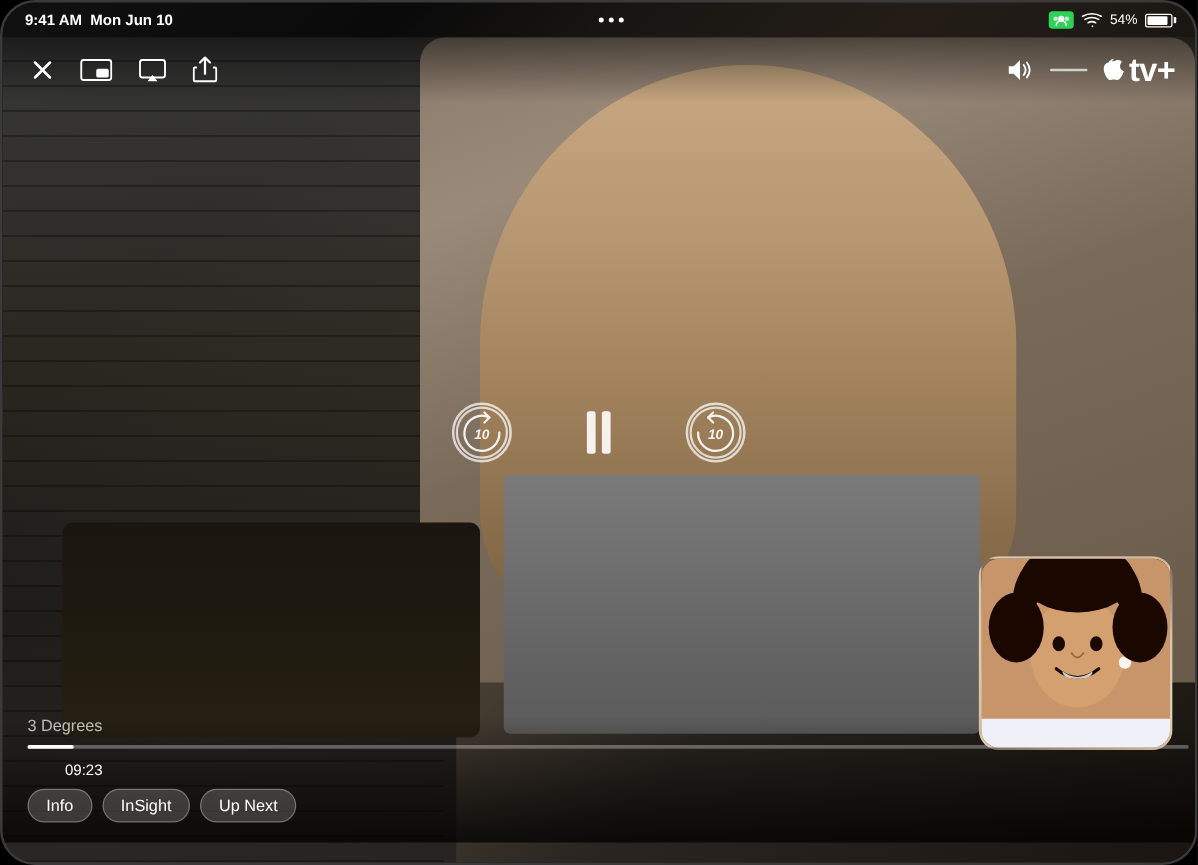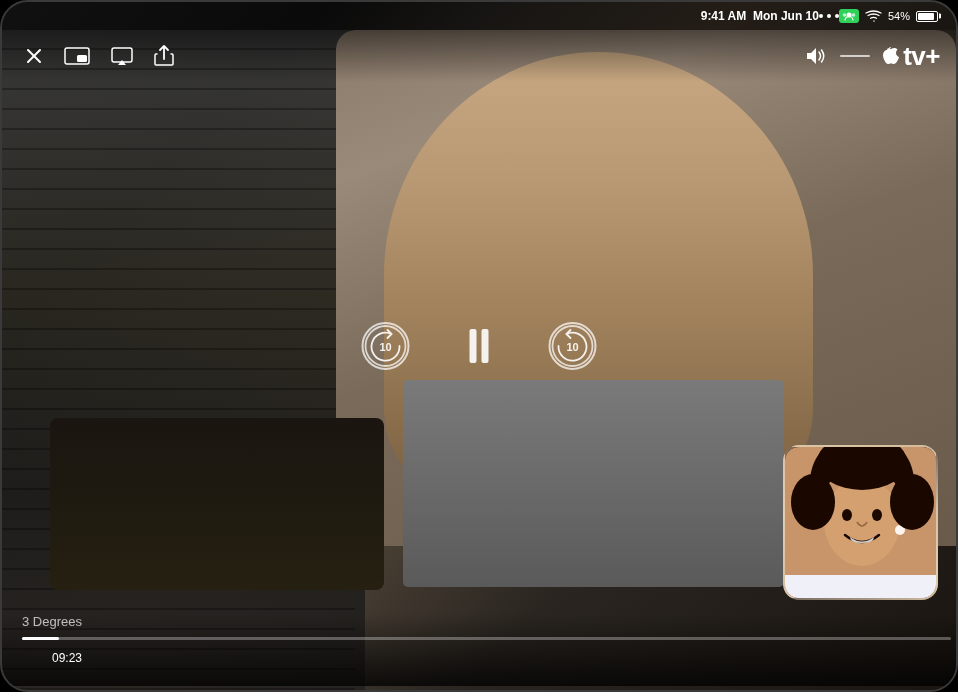--- a/index.html
+++ b/index.html
@@ -27,21 +27,21 @@
     
     .status-bar {
       position: absolute;
       top: 0;
       left: 0;
       right: 0;
       height: 28px;
       background: rgba(0,0,0,0.6);
       display: flex;
       align-items: center;
-      justify-content: flex-end;
+      justify-content: space-between;
       padding: 0 18px;
       z-index: 100;
     }
 
     .status-time {
       color: #fff;
       font-size: 12px;
       font-weight: 600;
     }
 
@@ -260,20 +260,21 @@
 
     .ctrl-btn {
       background: none;
       border: none;
       color: #fff;
       cursor: pointer;
       display: flex;
       align-items: center;
       justify-content: center;
       opacity: 0.9;
+      font-style: italic;
     }
 
     .skip-circle {
       width: 48px;
       height: 48px;
       border: 2px solid rgba(255,255,255,0.8);
       border-radius: 50%;
       display: flex;
       align-items: center;
       justify-content: center;
@@ -290,21 +291,21 @@
     .pause-bar {
       width: 7px;
       height: 34px;
       background: #fff;
       border-radius: 2px;
     }
 
     
     .bottom-controls {
       position: absolute;
-      bottom: 4px;
+      bottom: 16px;
       left: 0;
       right: 0;
       padding: 0 5px 16px 20px;
       background: linear-gradient(0deg, rgba(0,0,0,0.75) 0%, transparent 100%);
       z-index: 50;
     }
 
     .show-info {
       margin-bottom: 4px;
     }
@@ -567,20 +568,25 @@
 
     <div class="progress-container">
       <div class="progress-bar-track">
         <div class="progress-bar-fill"></div>
       </div>
     </div>
     <div style="padding-left:2px; margin-bottom: 4px;">
       <span class="progress-time">09:23</span>
     </div>
 
+    <div class="bottom-buttons">
+      <button class="pill-btn">Info</button>
+      <button class="pill-btn">InSight</button>
+      <button class="pill-btn">Up Next</button>
+    </div>
   </div>
 
   <div class="facetime-pip">
     <div class="pip-person-face">
       
       <svg width="155" height="155" viewBox="0 0 155 155" xmlns="http://www.w3.org/2000/svg">
 
         <rect width="155" height="155" fill="#c8956a"></rect>
 
         <ellipse cx="77" cy="35" rx="52" ry="50" fill="#1a0800"></ellipse>

